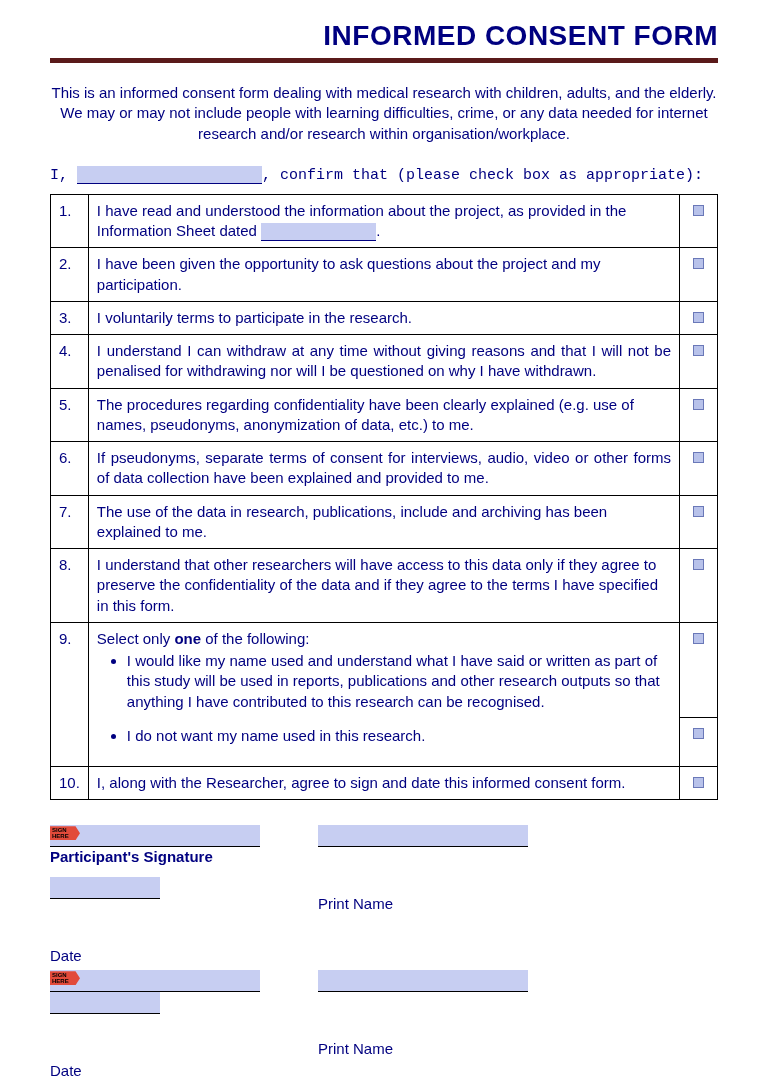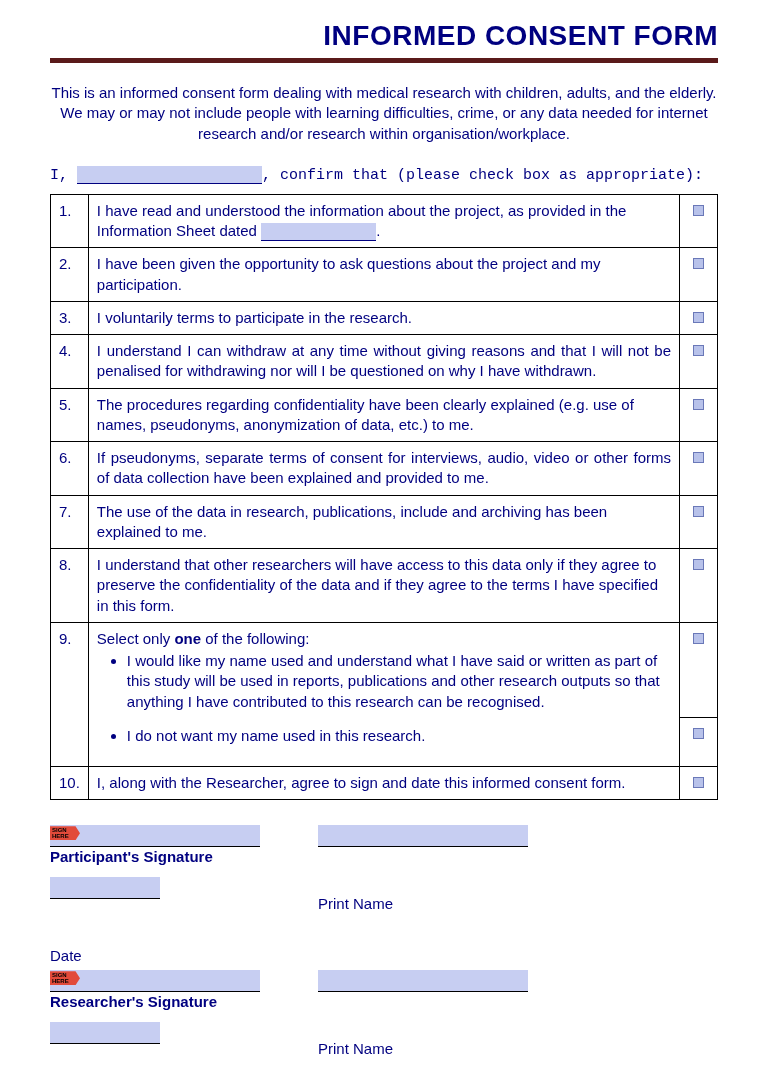--- a/index.html
+++ b/index.html
@@ -174,21 +174,20 @@
     <div class="sig-field"></div>
     <div class="sig-label nolabel">Print Name</div>
   </div>
 </div>
 
 <div class="sig-block" style="margin-top:-10px">
   <div class="sig-col" style="width:210px">
     <div class="sig-field">
       <div class="sign-tag">SIGN HERE</div>
     </div>
-    <div class="sig-label">Researcher's Signature</div>
     <div class="sig-field" style="width:110px"></div>
     <div class="sig-label nolabel">Date</div>
   </div>
   <div class="sig-col" style="width:210px">
     <div class="sig-field"></div>
     <div class="sig-label nolabel">Print Name</div>
   </div>
 </div>
 
 </body></html>

